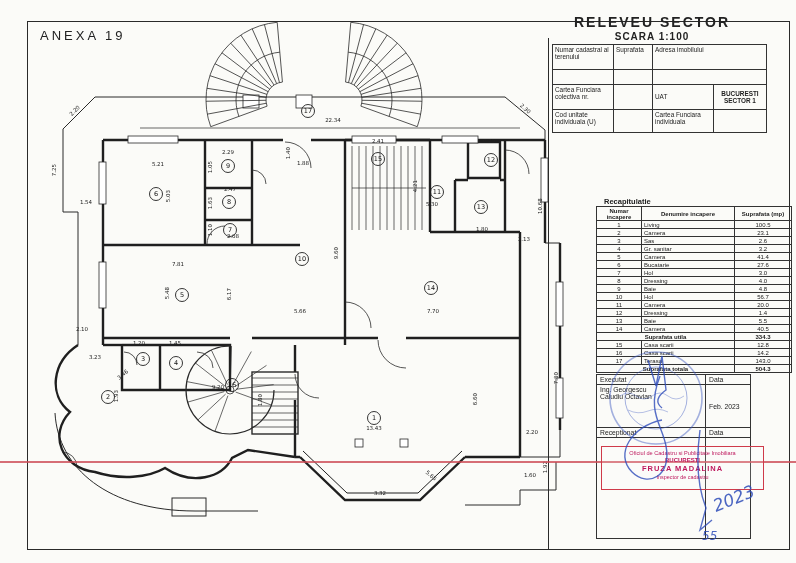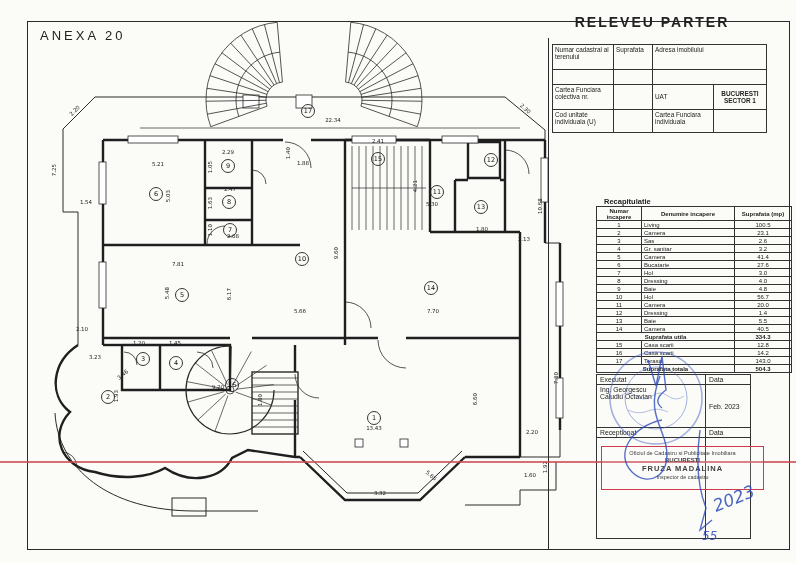--- a/index.html
+++ b/index.html
@@ -19,35 +19,35 @@
   table.recap td,table.recap th{border:1px solid #333;font-size:6px;line-height:1;padding:0.5px 2px;color:#222;}
   table.recap th{font-weight:bold;text-align:center;}
   table.recap td.num{text-align:center;width:40px;}
   table.recap td.nm{width:88px;}
   table.recap td.ar{text-align:center;width:52px;}
   table.recap td.sum{text-align:center;font-weight:bold;}
   table.exec{position:absolute;left:596px;top:374px;border-collapse:collapse;table-layout:fixed;}
   table.exec td{border:1px solid #333;font-size:6.8px;padding:1px 3px;color:#222;vertical-align:top;}
   .redline{position:absolute;left:0;top:461px;width:796px;height:2px;background:rgba(205,75,85,.8);}
   .redstamp{position:absolute;left:601px;top:446px;width:163px;height:44px;border:1.6px solid #cf3a4a;
-            box-sizing:border-box;text-align:center;color:#404040;padding-top:3px;background:rgba(255,255,255,.15);}
+            box-sizing:border-box;text-align:center;color:#be185d;padding-top:3px;background:rgba(255,255,255,.15);}
   .redstamp .l1{font-size:5.6px;}
   .redstamp .l2{font-size:6px;font-weight:bold;margin-top:1px;}
   .redstamp .l3{font-size:7.5px;font-weight:bold;letter-spacing:1px;margin-top:1px;}
   .redstamp .l4{font-size:5.4px;margin-top:1px;}
   svg text{font-family:"DejaVu Sans",sans-serif;}
 </style>
 </head>
 <body>
 
 <div class="sheet">
 
   <div class="frame"></div>
   <div class="vsep"></div>
-  <div class="annex">ANEXA 20</div>
+  <div class="annex">ANEXA 19</div>
 
   <svg id="plan" width="796" height="563" viewBox="0 0 796 563" style="position:absolute;left:0;top:0;">
     <g stroke="#2a2a2a" fill="none" stroke-width="1">
 
       <path d="M95,97 H505 L545,130 V243 M63,129 L95,97 M63,129 V212 H78 V345
                M545,243 H560 V430 M560,430 V457 H520"></path>
       <path d="M140,128 H520" stroke-width="0.7"></path>
 
       <path d="M55,413 C58,468 108,511 195,511 L258,511" stroke-width="1"></path>
       <rect x="172" y="498" width="34" height="18" stroke-width="1"></rect>
@@ -257,21 +257,22 @@
         <text x="532" y="434" text-anchor="middle" font-size="5.5" fill="#222">2.20</text>
         <text x="530" y="477" text-anchor="middle" font-size="5.5" fill="#222">1.60</text>
         <text x="547" y="467" text-anchor="middle" font-size="5.5" fill="#222" transform="rotate(-90 547 467)">1.92</text>
         <text x="380" y="495" text-anchor="middle" font-size="5.5" fill="#222">3.32</text>
         <text x="430" y="477" text-anchor="middle" font-size="5.5" fill="#222" transform="rotate(40 430 477)">5.65</text>
         <text x="558" y="378" text-anchor="middle" font-size="5.5" fill="#222" transform="rotate(-90 558 378)">7.30</text>
       </g>
   </svg>
 
   <div class="planTitle">
-    <div class="t1">RELEVEU PARTER</div>
+    <div class="t1">RELEVEU SECTOR</div>
+    <div class="t2">SCARA 1:100</div>
   </div>
 
   <table class="cad">
     <tbody>
         <tr>
       <td style="width:56px;height:22px">Numar cadastral al terenului</td>
       <td style="width:34px">Suprafata</td>
       <td style="width:104px" colspan="2">Adresa imobilului</td>
     </tr>
     <tr>

